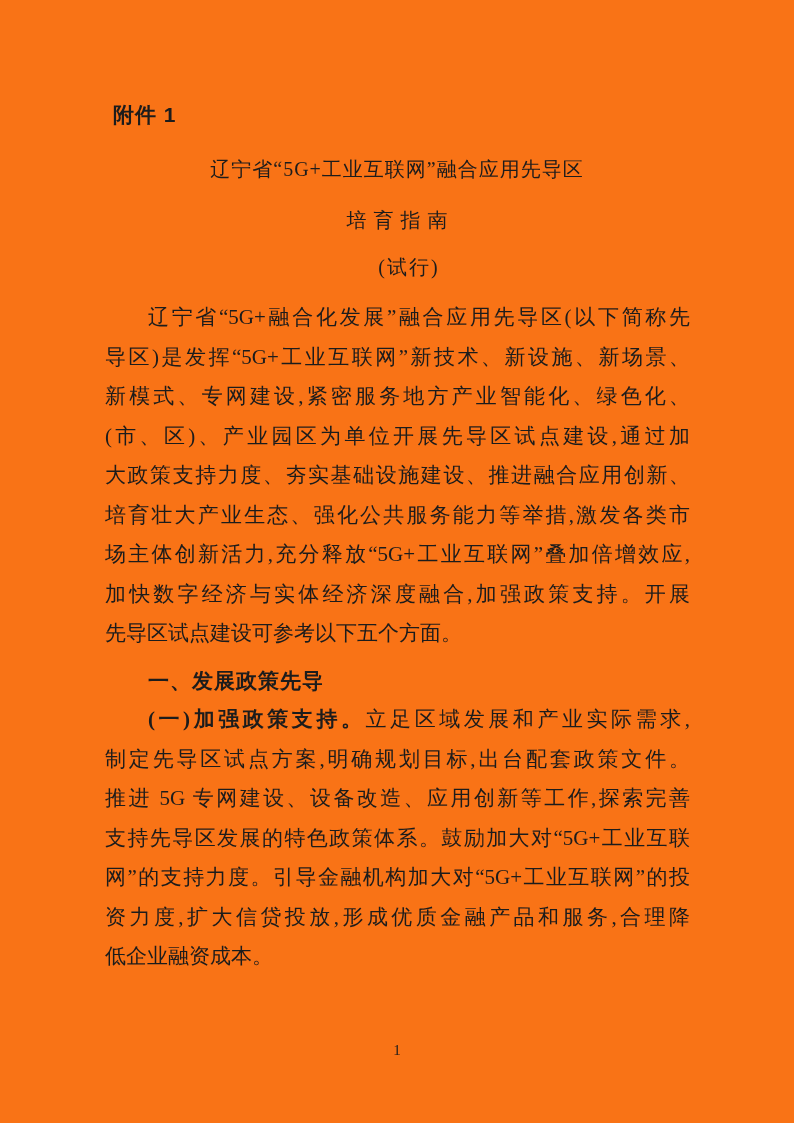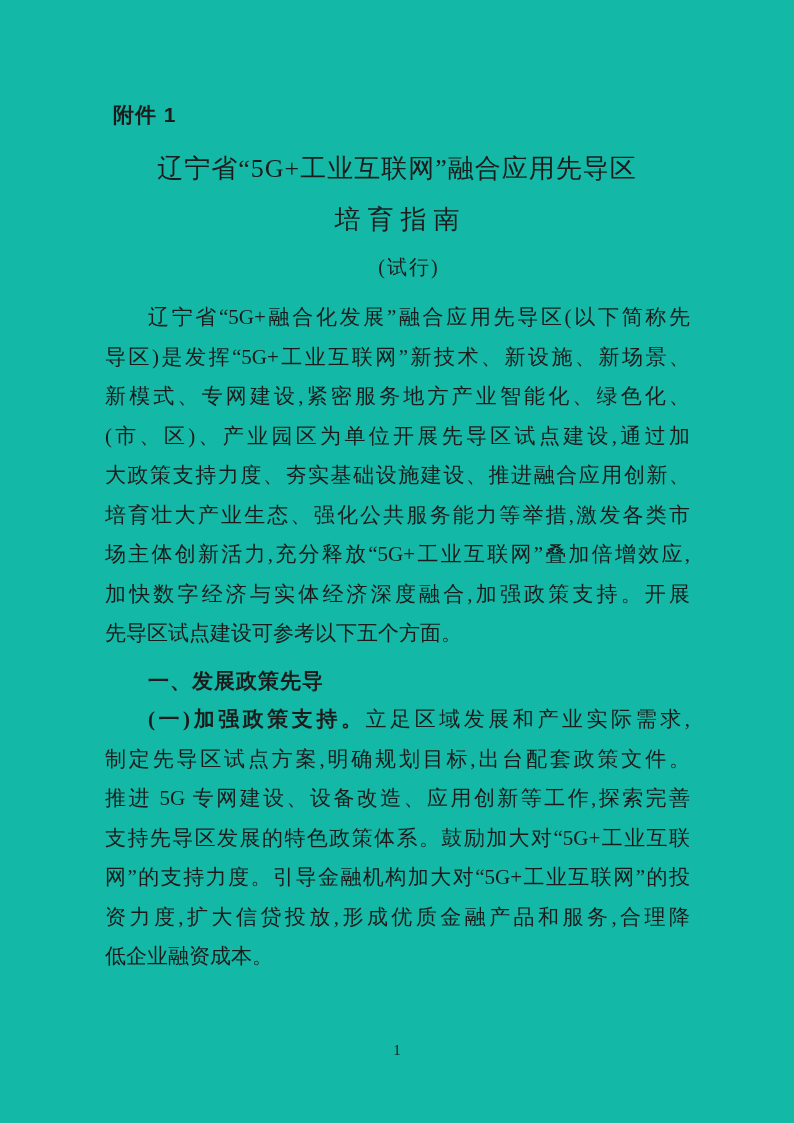--- a/index.html
+++ b/index.html
@@ -4,41 +4,41 @@
 <style>
   html, body {
     margin: 0;
     padding: 0;
     background: #ffffff;
   }
   .page {
     position: relative;
     width: 794px;
     height: 1123px;
-    background: #14b8a6;
+    background: #f97316;
     color: #1c1c1c;
     font-family: "Liberation Serif", "DejaVu Serif", serif;
     overflow: hidden;
   }
   .attachment-label {
     position: absolute;
     left: 113px;
     top: 101px;
     font-family: "Liberation Sans", "DejaVu Sans", sans-serif;
     font-weight: bold;
     font-size: 21px;
     line-height: 28px;
     letter-spacing: 1px;
   }
   .doc-title {
     position: absolute;
     left: 0;
     width: 100%;
     text-align: center;
-    font-size: 26px;
+    font-size: 20px;
     line-height: 38px;
     font-weight: normal;
     margin: 0;
     letter-spacing: 1px;
   }
   .doc-title.line1 { top: 150px; }
   .doc-title.line2 { top: 201px; letter-spacing: 7px; padding-left: 7px; box-sizing: border-box; }
   .doc-subtitle {
     position: absolute;
     top: 252px;

